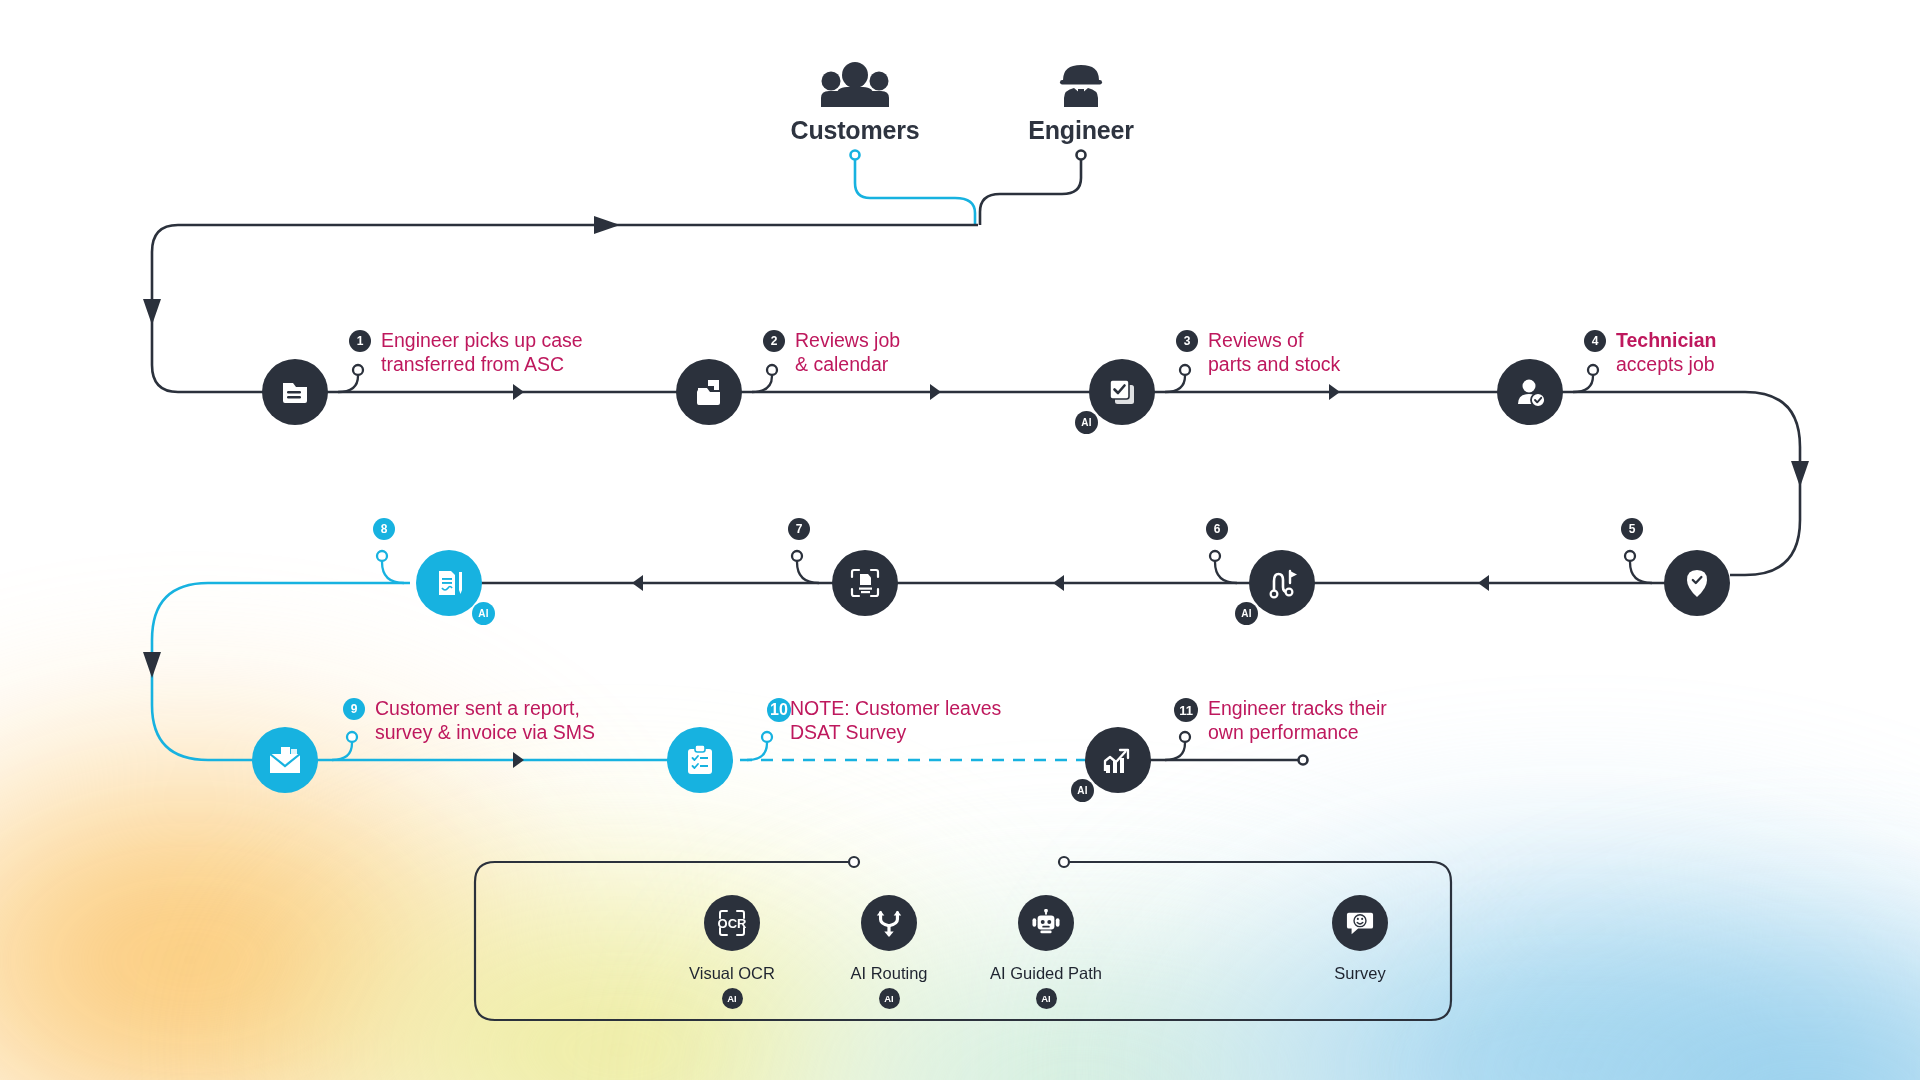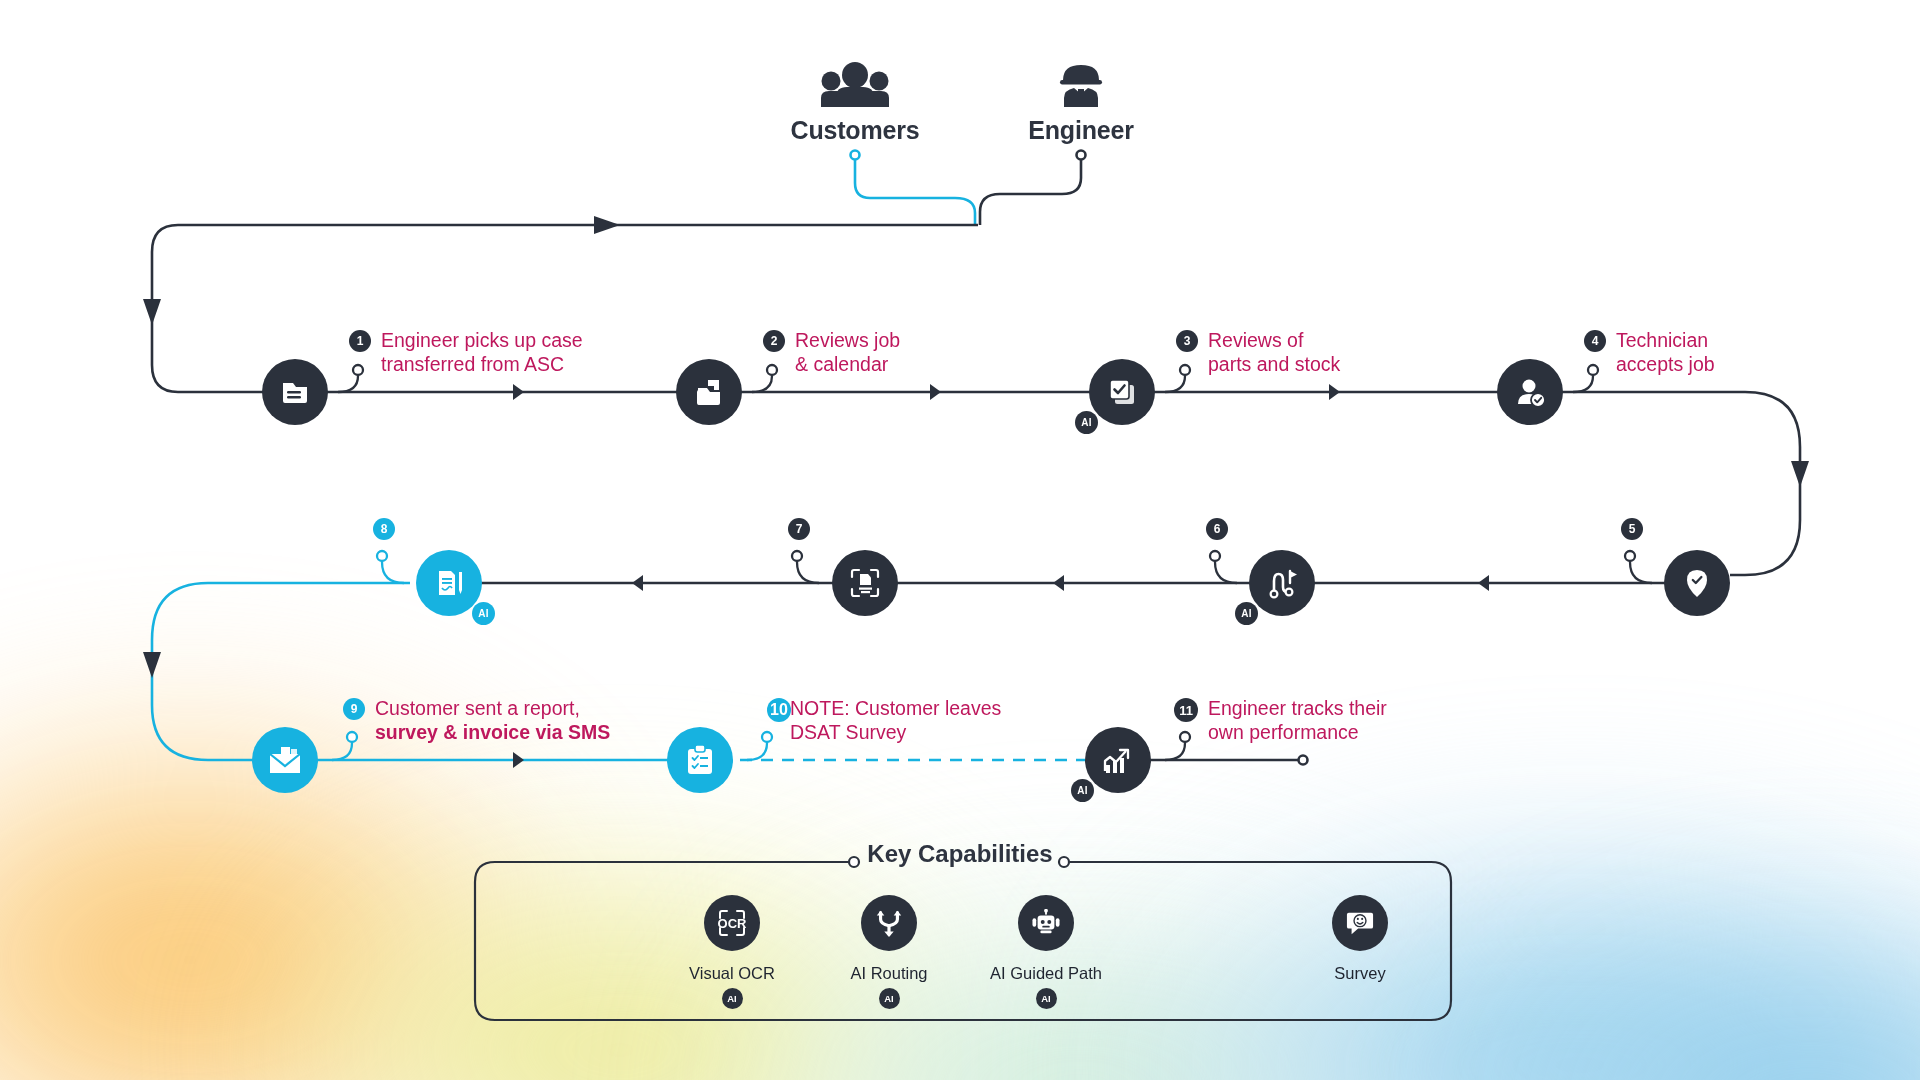--- a/index.html
+++ b/index.html
@@ -326,21 +326,21 @@
   </div>
 
   <div class="callout">
     <span class="num dark" style="left:1176px;top:330px;">3</span>
     <span class="txt right" style="left:1208px;top:328px;">Reviews of</span>
     <span class="txt right" style="left:1208px;top:352px;">parts and stock</span>
   </div>
 
   <div class="callout">
     <span class="num dark" style="left:1584px;top:330px;">4</span>
-    <span class="txt right" style="left:1616px;top:328px;">Technician</span>
+    <span class="txt right" style="left:1616px;top:328px;font-weight:bold;">Technician</span>
     <span class="txt right" style="left:1616px;top:352px;">accepts job</span>
   </div>
 
   <div class="callout">
     <span class="num dark" style="left:1621px;top:518px;">5</span>
 
   </div>
 
   <div class="callout">
     <span class="num dark" style="left:1206px;top:518px;">6</span>
@@ -353,36 +353,35 @@
   </div>
 
   <div class="callout">
     <span class="num cyan" style="left:373px;top:518px;">8</span>
 
   </div>
 
   <div class="callout">
     <span class="num cyan" style="left:343px;top:698px;">9</span>
     <span class="txt right" style="left:375px;top:696px;">Customer sent a report,</span>
-    <span class="txt right" style="left:375px;top:720px;font-weight:bold;">survey &amp; invoice via SMS</span>
+    <span class="txt right" style="left:375px;top:720px;">survey &amp; invoice via SMS</span>
   </div>
 
   <div class="callout">
     <span class="num cyan" style="left:767px;top:698px;width:24px;height:24px;font-size:16px;">10</span>
     <span class="txt right" style="left:790px;top:696px;">NOTE: Customer leaves</span>
     <span class="txt right" style="left:790px;top:720px;">DSAT Survey</span>
   </div>
 
   <div class="callout">
     <span class="num dark" style="left:1174px;top:698px;width:24px;height:24px;font-size:13px;">11</span>
     <span class="txt right" style="left:1208px;top:696px;">Engineer tracks their</span>
     <span class="txt right" style="left:1208px;top:720px;">own performance</span>
   </div>
 
-  <div id="kc-title">Key Capabilities</div>
 
 
   <div class="cap" style="left:657px;top:895px;">
     <div class="circle">
       <svg width="34" height="34" viewBox="0 0 34 34">
         <path d="M5,12 L5,7 Q5,5 7,5 L12,5" fill="none" stroke="#ffffff" stroke-width="2" stroke-linecap="round"></path>
         <path d="M22,5 L27,5 Q29,5 29,7 L29,12" fill="none" stroke="#ffffff" stroke-width="2" stroke-linecap="round"></path>
         <path d="M29,22 L29,27 Q29,29 27,29 L22,29" fill="none" stroke="#ffffff" stroke-width="2" stroke-linecap="round"></path>
         <path d="M12,29 L7,29 Q5,29 5,27 L5,22" fill="none" stroke="#ffffff" stroke-width="2" stroke-linecap="round"></path>
         <text class="ocr-text" x="17" y="21.5" text-anchor="middle">OCR</text>

